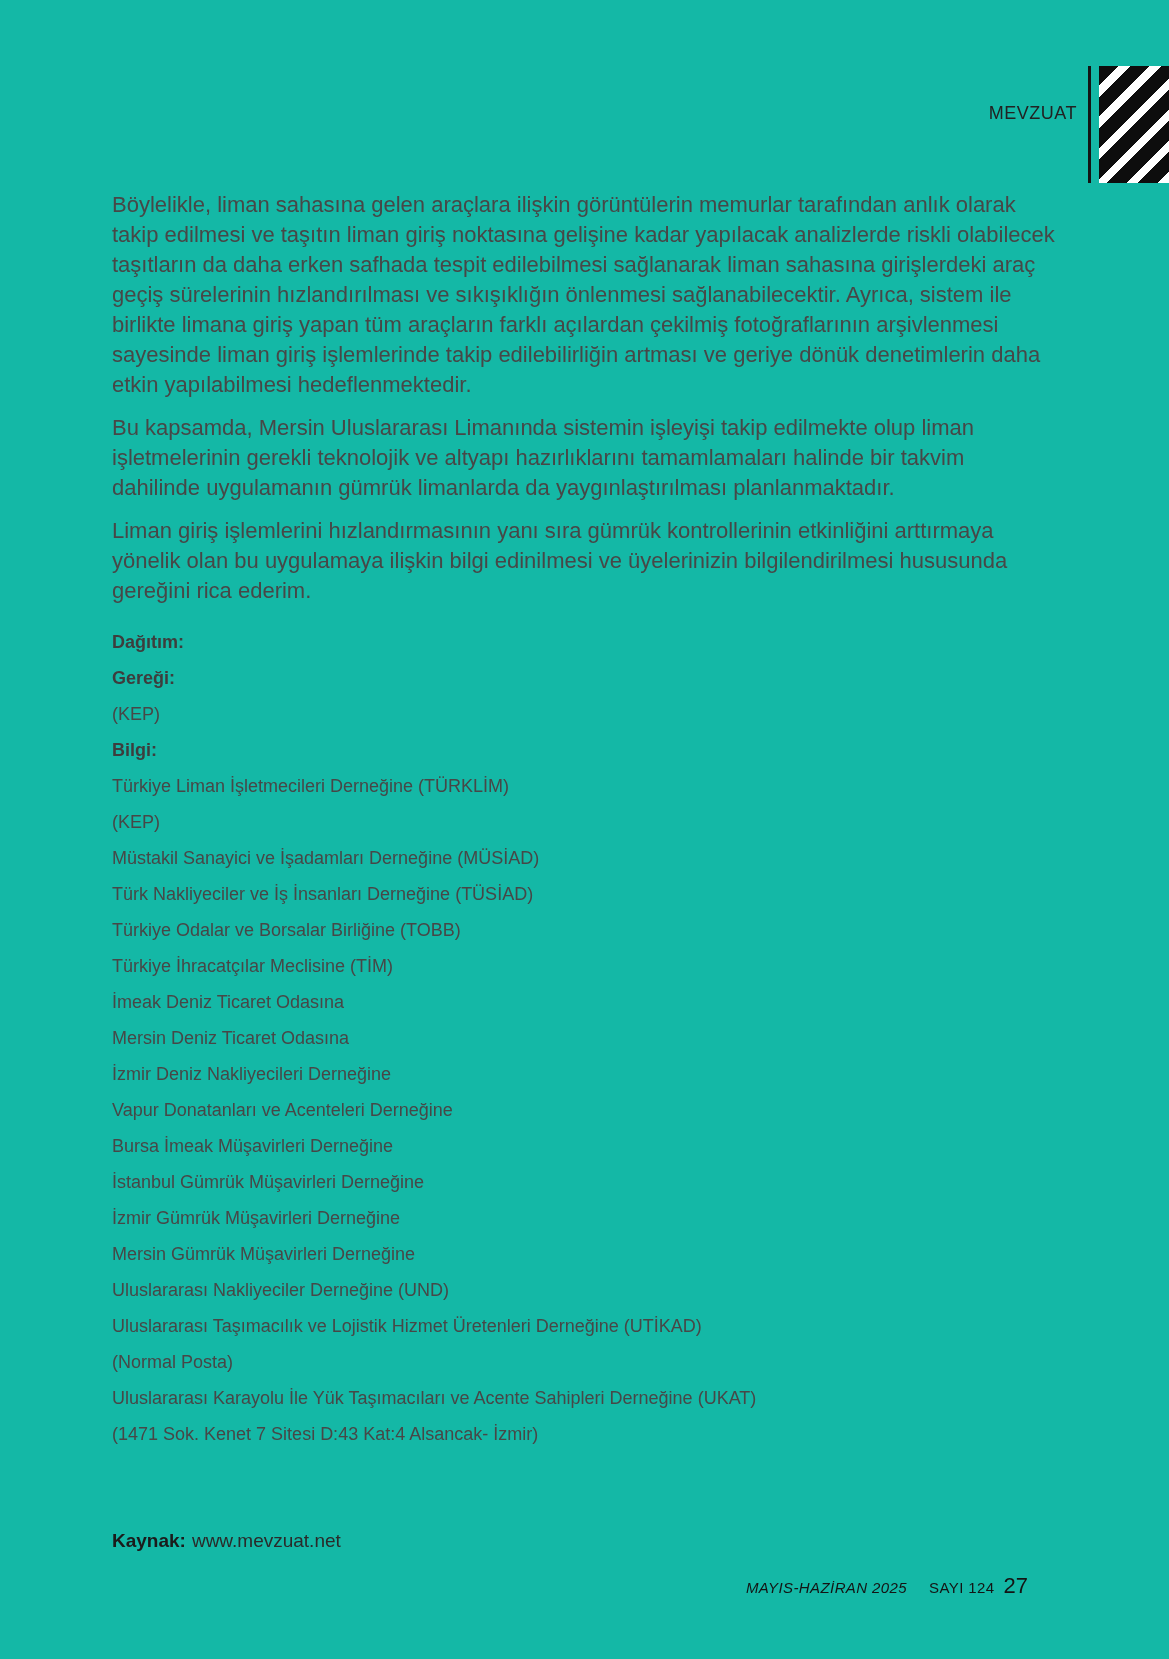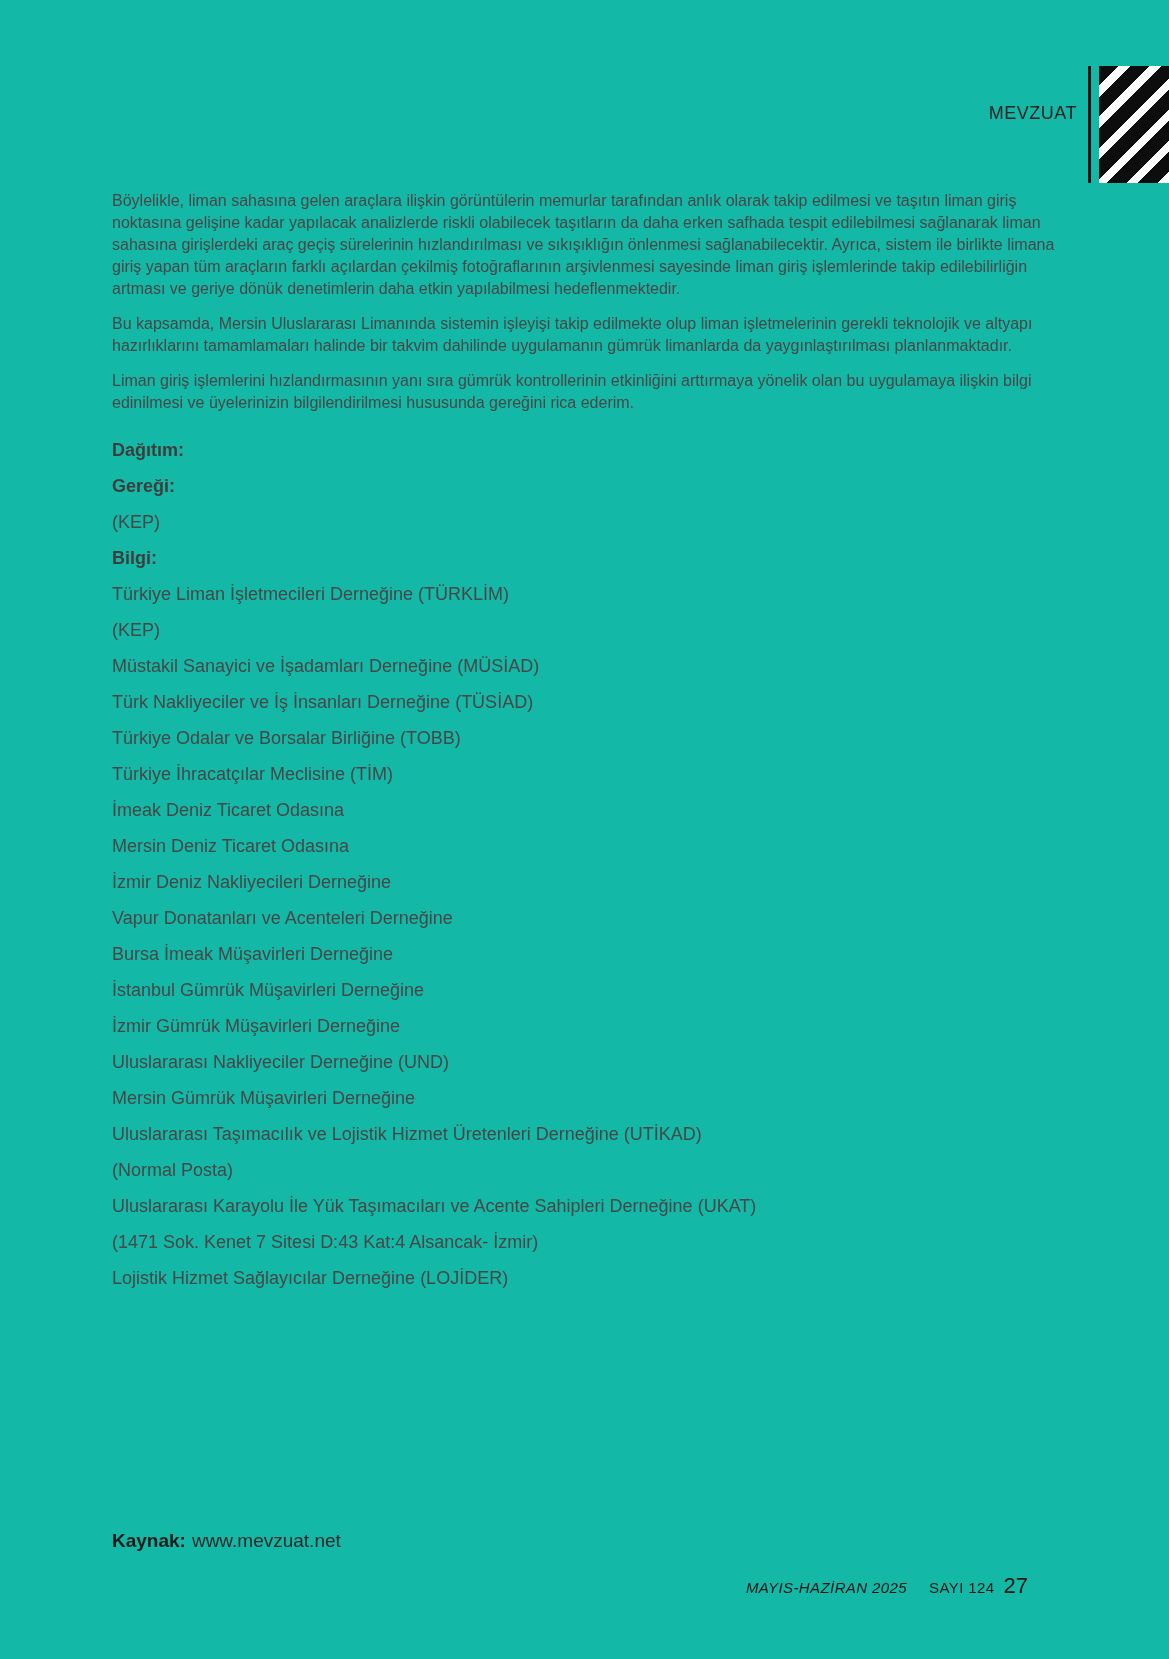--- a/index.html
+++ b/index.html
@@ -42,22 +42,22 @@
   }
 
   
   .content {
     position: absolute;
     left: 112px;
     top: 190px;
     width: 946px;
   }
   .content p {
-    font-size: 16px;
-    line-height: 22px;
+    font-size: 22px;
+    line-height: 30px;
     color: #474747;
     margin: 0 0 13px 0;
   }
   .dist-list { margin-top: 24px; }
   .dist-item {
     font-size: 18px;
     line-height: 25px;
     color: #474747;
     margin-bottom: 11px;
   }
@@ -130,27 +130,26 @@
       <div class="dist-item">Türk Nakliyeciler ve İş İnsanları Derneğine (TÜSİAD)</div>
       <div class="dist-item">Türkiye Odalar ve Borsalar Birliğine (TOBB)</div>
       <div class="dist-item">Türkiye İhracatçılar Meclisine (TİM)</div>
       <div class="dist-item">İmeak Deniz Ticaret Odasına</div>
       <div class="dist-item">Mersin Deniz Ticaret Odasına</div>
       <div class="dist-item">İzmir Deniz Nakliyecileri Derneğine</div>
       <div class="dist-item">Vapur Donatanları ve Acenteleri Derneğine</div>
       <div class="dist-item">Bursa İmeak Müşavirleri Derneğine</div>
       <div class="dist-item">İstanbul Gümrük Müşavirleri Derneğine</div>
       <div class="dist-item">İzmir Gümrük Müşavirleri Derneğine</div>
+      <div class="dist-item">Mersin Gümrük Müşavirleri Derneğine</div>
       <div class="dist-item">Uluslararası Nakliyeciler Derneğine (UND)</div>
-      <div class="dist-item">Mersin Gümrük Müşavirleri Derneğine</div>
       <div class="dist-item">Uluslararası Taşımacılık ve Lojistik Hizmet Üretenleri Derneğine (UTİKAD)</div>
       <div class="dist-item">(Normal Posta)</div>
       <div class="dist-item">Uluslararası Karayolu İle Yük Taşımacıları ve Acente Sahipleri Derneğine (UKAT)</div>
       <div class="dist-item">(1471 Sok. Kenet 7 Sitesi D:43 Kat:4 Alsancak- İzmir)</div>
-      <div class="dist-item">Lojistik Hizmet Sağlayıcılar Derneğine (LOJİDER)</div>
     </div>
   </div>
 
   <div class="source-line">
     <span class="label">Kaynak:</span><span>www.mevzuat.net</span>
   </div>
 
   <div class="footer">
     <span class="issue-date">MAYIS-HAZİRAN 2025</span>
     <span class="issue-number">SAYI 124</span>

